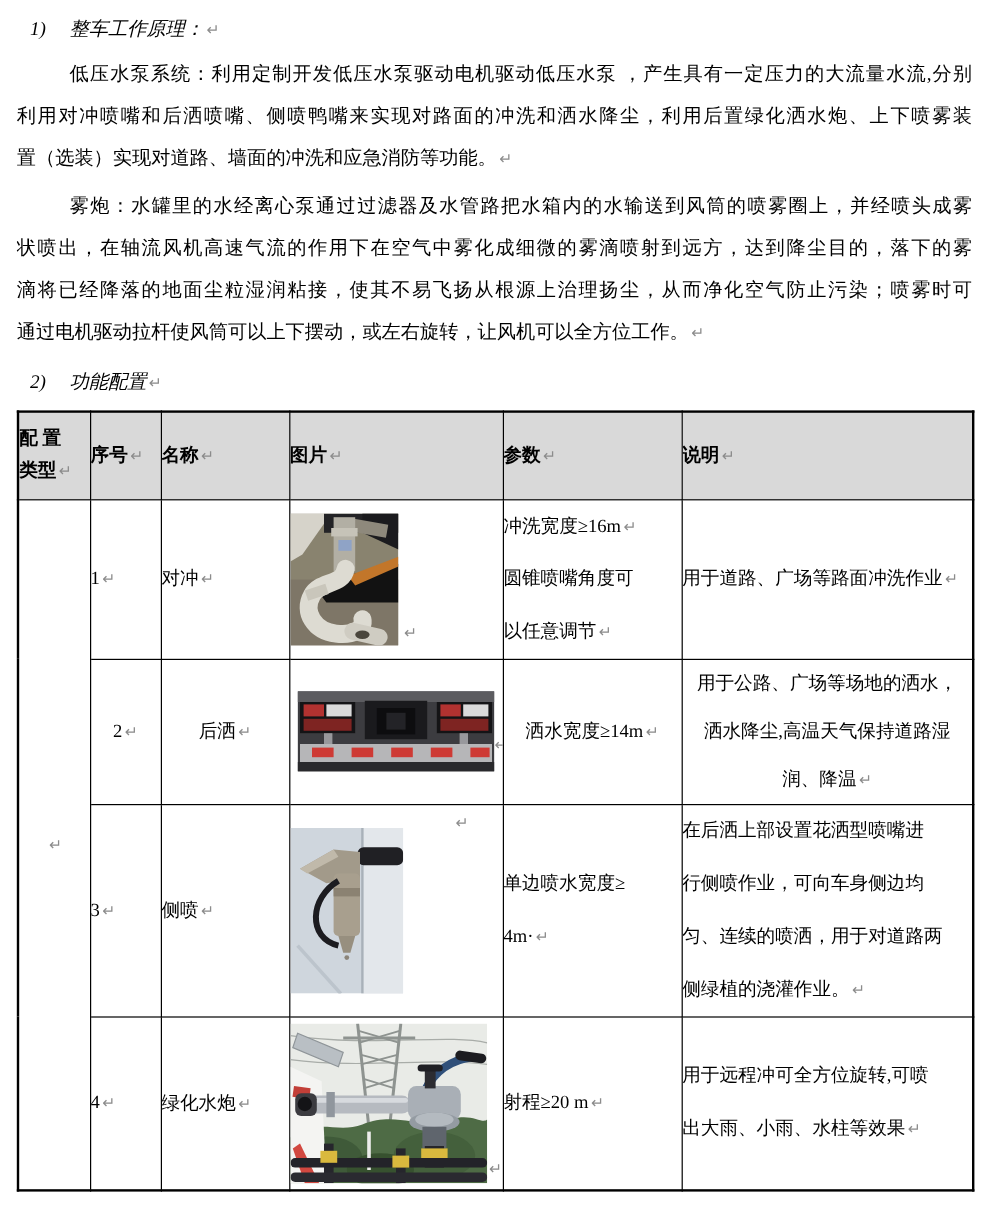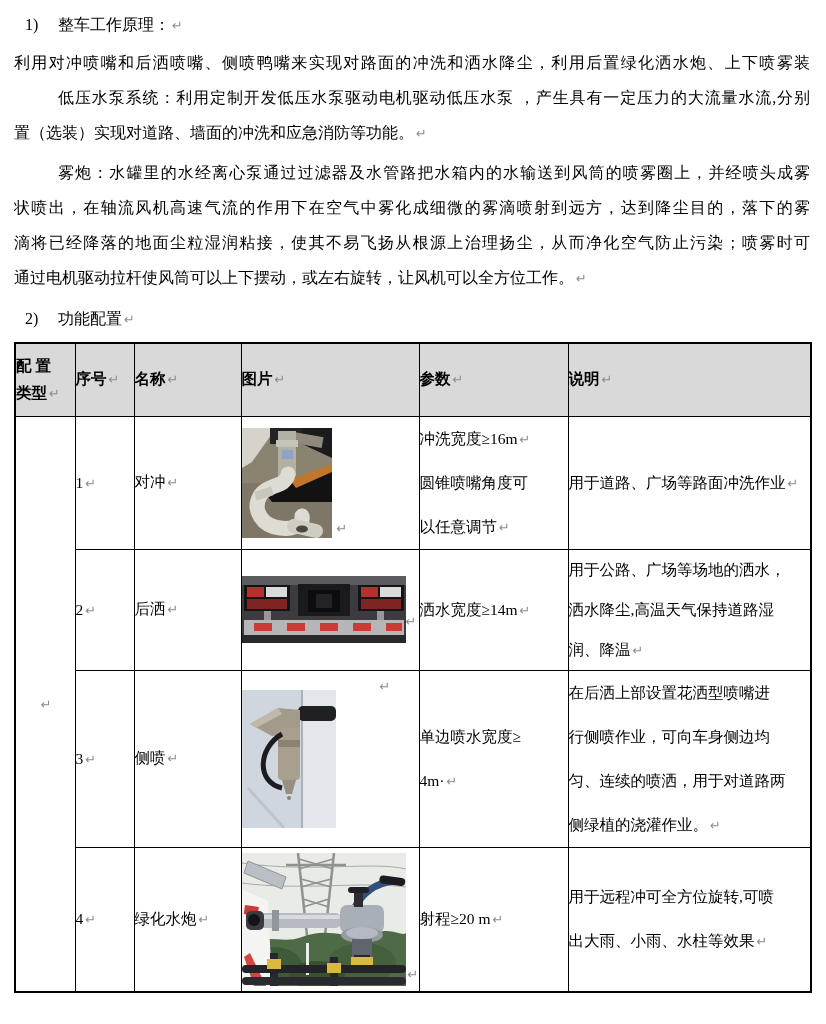--- a/index.html
+++ b/index.html
@@ -8,21 +8,21 @@
     width:826px; height:1024px; background:#ffffff; position:relative;
     font-family:"Liberation Serif","DejaVu Serif",serif; color:#000;
     overflow:hidden;
   }
   .content { margin-left:14px; width:796px; }
 
   .heading { margin-left:-6px; padding-top:9px; line-height:24px;
              font-size:19px; font-weight:bold; letter-spacing:0.5px; }
   .hbullet { font-size:9px; vertical-align:4px; margin-right:3px; font-family:"DejaVu Sans",sans-serif; }
 
-  .numline { line-height:24px; font-size:16px; margin-left:11px; }
+  .numline { line-height:24px; font-size:16px; margin-left:11px;font-style:italic; }
   .numline .lnum { display:inline-block; width:33px; }
   .numline1 { margin-top:13px; }
   .numline2 { margin-top:12px; }
 
   .para { width:796px; font-size:16px; }
   .para1 { margin-top:7px; }
   .para2 { margin-top:5px; }
   .pline { line-height:35px; height:35px; overflow:hidden; }
   .jline { text-align:justify; text-align-last:justify; }
   .indent { padding-left:44px; }
@@ -38,21 +38,21 @@
 
   .th-type { padding-left:7px; }
   .th-type .hline { line-height:27px; }
   .th-type .spread { display:flex; justify-content:space-between; width:38px; }
   .th-left { padding-left:8px; }
   .th-img { padding-left:42px; }
   .th-par { padding-left:46px; }
   .th-des { padding-left:44px;margin-top:18px; }
 
   .r1 td { height:127px; }
-  .r2 td { height:113px; }
+  .r2 td { height:113px;text-align:center; }
   .r3 td { height:160px; }
   .r4 td { height:145px; }
 
   .td-left { padding-left:9px; text-align:left; }
   .td-center { text-align:center; }
   .td-img { padding-left:8px; position:relative; }
   .imgbox { position:relative; display:inline-block; vertical-align:middle; font-size:0; }
   .imgbox .pilcrow { position:absolute; font-size:13px; }
   .pc-br { right:-16px; bottom:2px; }
   .pc-br2 { right:-11px; bottom:14px; }
@@ -70,22 +70,22 @@
 
 <div class="page">
   <div class="content">
 
 
     <div class="numline numline1">
       <span class="lnum">1)</span><span>整车工作原理：</span><span class="pilcrow">↵</span>
     </div>
 
     <div class="para para1">
+      <div class="pline jline indent"><span>低压水泵系统：利用定制开发低压水泵驱动电机驱动低压水泵 ，产生具有一定压力的大流量水流,分别</span></div>
       <div class="pline jline"><span>利用对冲喷嘴和后洒喷嘴、侧喷鸭嘴来实现对路面的冲洗和洒水降尘，利用后置绿化洒水炮、上下喷雾装</span></div>
-      <div class="pline jline indent"><span>低压水泵系统：利用定制开发低压水泵驱动电机驱动低压水泵 ，产生具有一定压力的大流量水流,分别</span></div>
       <div class="pline"><span>置（选装）实现对道路、墙面的冲洗和应急消防等功能。</span><span class="pilcrow">↵</span></div>
     </div>
 
     <div class="para para2">
       <div class="pline jline indent"><span>雾炮：水罐里的水经离心泵通过过滤器及水管路把水箱内的水输送到风筒的喷雾圈上，并经喷头成雾</span></div>
       <div class="pline jline"><span>状喷出，在轴流风机高速气流的作用下在空气中雾化成细微的雾滴喷射到远方，达到降尘目的，落下的雾</span></div>
       <div class="pline jline"><span>滴将已经降落的地面尘粒湿润粘接，使其不易飞扬从根源上治理扬尘，从而净化空气防止污染；喷雾时可</span></div>
       <div class="pline"><span>通过电机驱动拉杆使风筒可以上下摆动，或左右旋转，让风机可以全方位工作。</span><span class="pilcrow">↵</span></div>
     </div>
 

